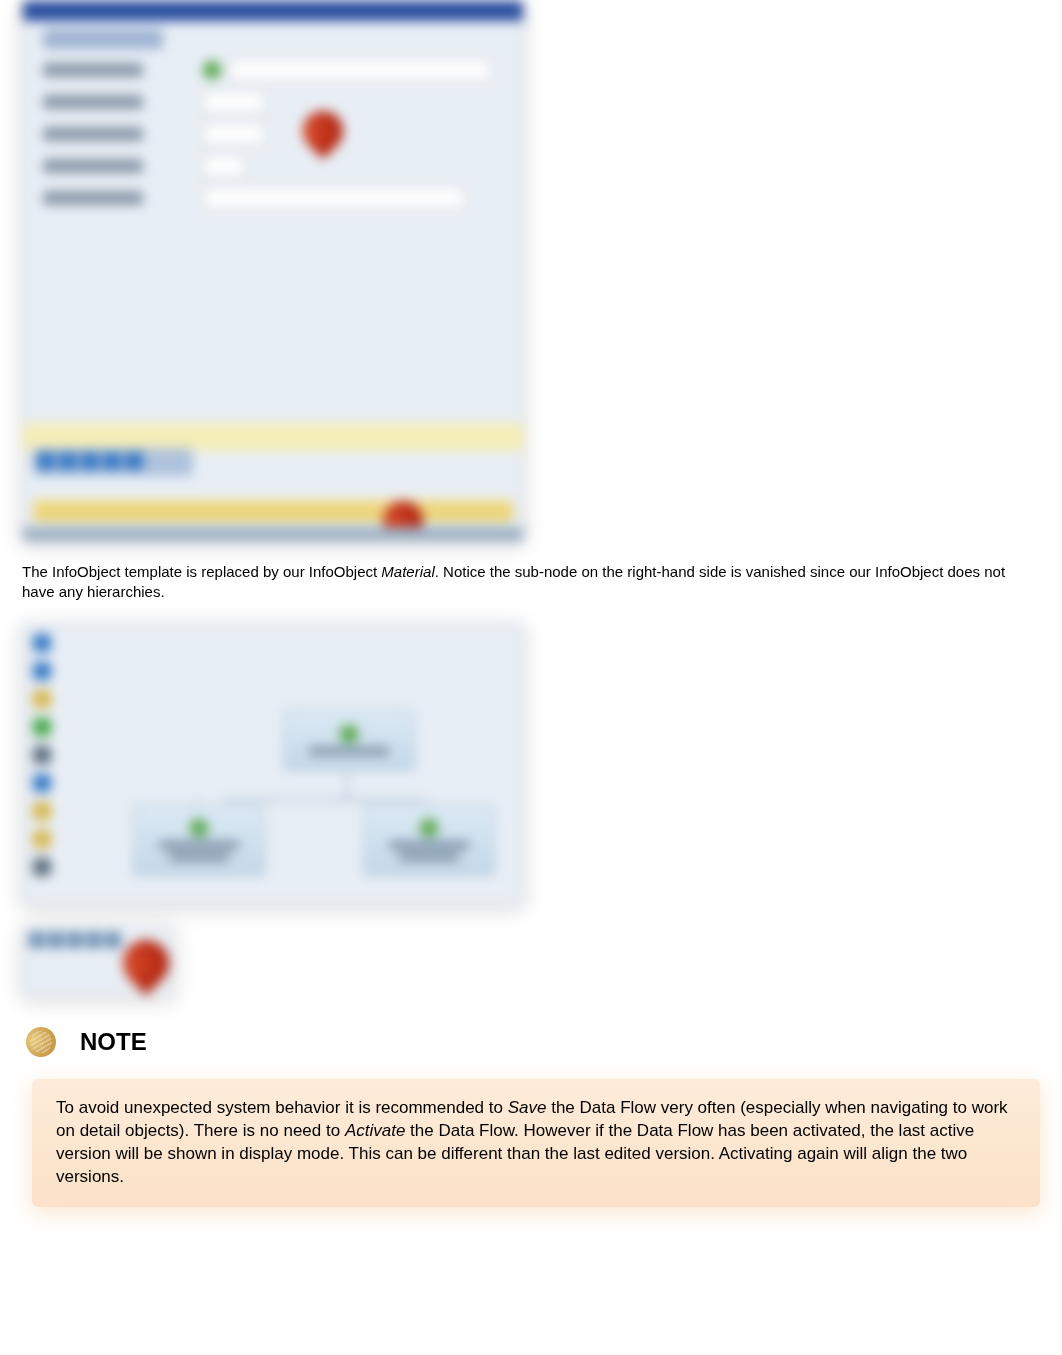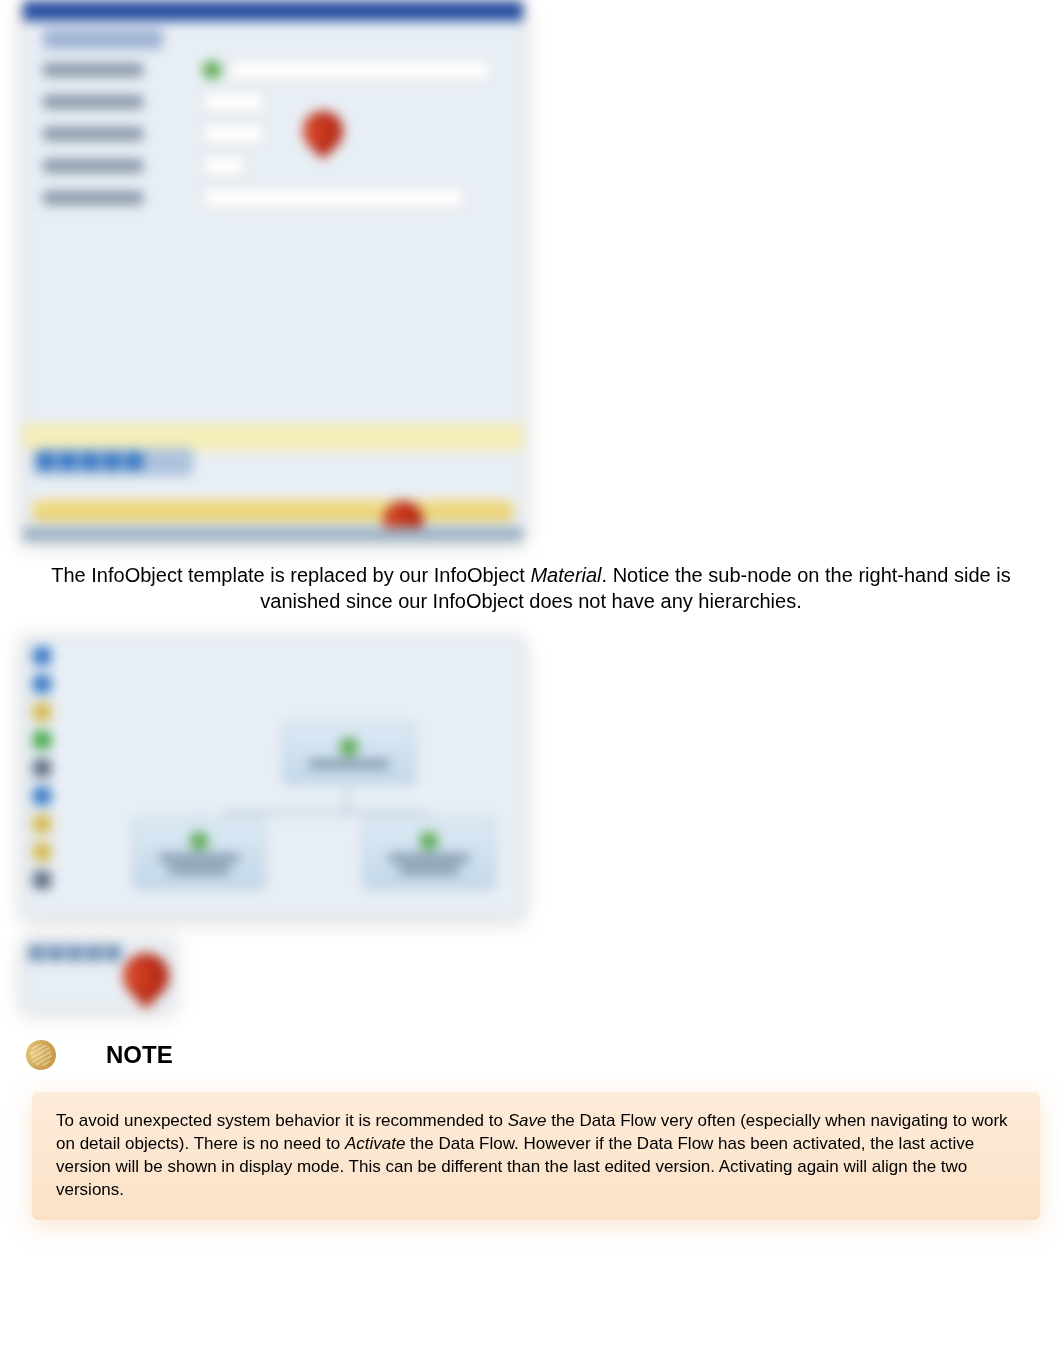--- a/index.html
+++ b/index.html
@@ -174,34 +174,33 @@
     gap: 3px;
     padding: 6px;
   }
   .s3-icon {
     width: 16px; height: 16px;
     background: #6b8db3;
     border-radius: 2px;
   }
 
   .para {
-    font-size: 20px;
+    font-size: 15px;
     line-height: 1.3;
     margin: 14px 0 22px 0;
-    text-align: center;
   }
   em { font-style: italic; }
 
   .note-block {
     margin-top: 30px;
   }
   .note-header {
     display: flex;
     align-items: center;
-    gap: 50px;
+    gap: 24px;
     padding-left: 4px;
     margin-bottom: 22px;
   }
   .note-icon {
     width: 30px; height: 30px;
     background: radial-gradient(ellipse at 30% 30%, #e8c97a 0%, #c89b4a 70%);
     border-radius: 50%;
     transform: rotate(-30deg);
     position: relative;
   }

